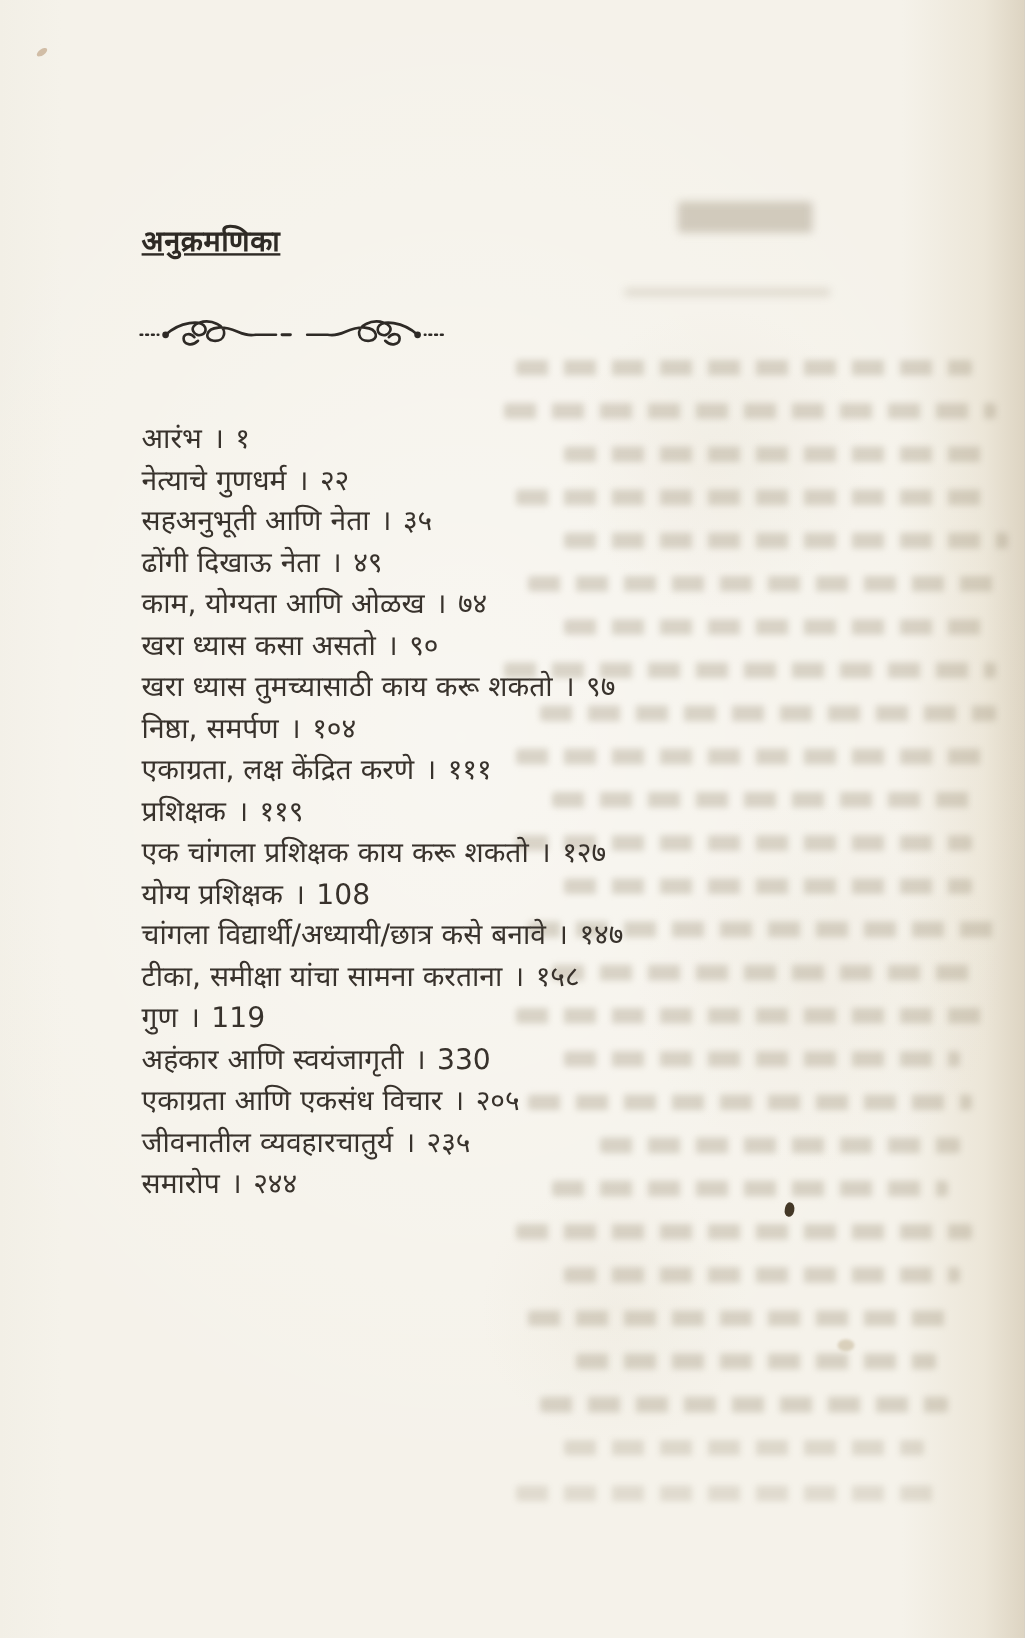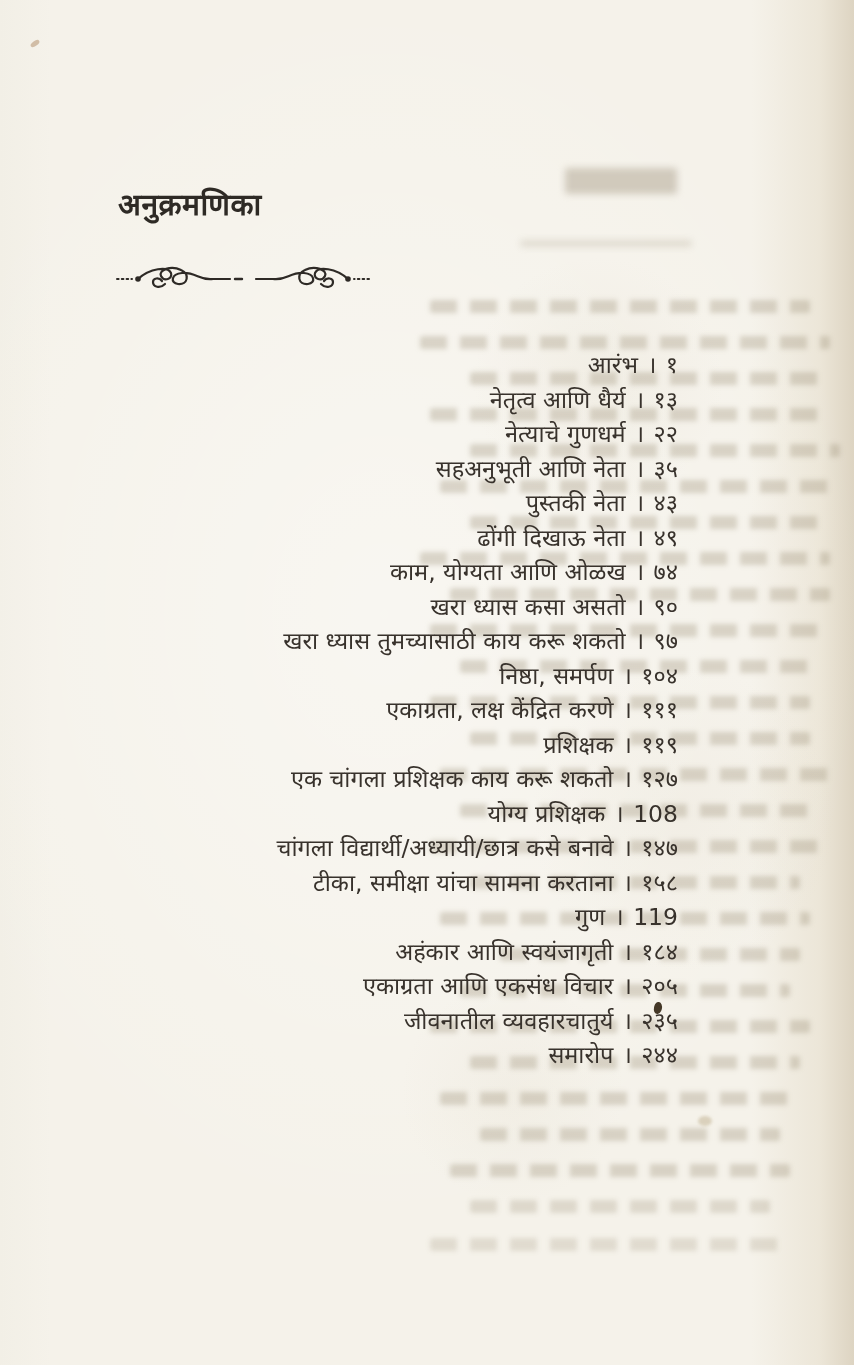--- a/index.html
+++ b/index.html
@@ -19,34 +19,34 @@
   .page::before{
     content:"";position:absolute;inset:0;pointer-events:none;
     background:
       radial-gradient(circle 180px at 70% 28%, rgba(205,193,168,0.12), transparent 70%),
       radial-gradient(circle 220px at 80% 60%, rgba(205,193,168,0.10), transparent 70%),
       radial-gradient(circle 160px at 60% 80%, rgba(205,193,168,0.10), transparent 70%);
   }
 
   .title{
     position:absolute;left:118px;top:188px;
-    font-size:30px;font-weight:700;color:#2e2a25;
-    letter-spacing:0.5px;margin:0;line-height:1.1;
+    font-size:24px;font-weight:700;color:#2e2a25;
+    letter-spacing:0.5px;margin:0;line-height:1.1;text-decoration:underline;
   }
 
   .divider{
     position:absolute;left:116px;top:263px;width:254px;height:32px;
   }
 
   .toc{
     position:absolute;left:118px;top:348px;width:560px;
     list-style:none;margin:0;padding:0;
     font-size:23.5px;line-height:34.5px;color:#38322c;
   }
-  .toc li{white-space:nowrap;text-align:right;}
+  .toc li{white-space:nowrap;}
   .toc .sep{padding:0 2px;}
 
   
   .ghost-line{
     position:absolute;height:13px;border-radius:3px;
     background:repeating-linear-gradient(90deg,
       rgba(158,146,122,0.34) 0px, rgba(158,146,122,0.34) 27px,
       rgba(158,146,122,0) 27px, rgba(158,146,122,0) 40px);
     filter:blur(2.6px);
     pointer-events:none;
@@ -117,27 +117,25 @@
       </g>
       <use href="#half" transform="translate(254,0) scale(-1,1)"></use>
       <line x1="119" y1="16" x2="126" y2="16" stroke-width="2.4"></line>
     </g>
   </svg>
 
   <ul class="toc">
     <li><span>आरंभ</span><span class="sep"> । </span><span>१</span></li>
 
 
-    <li><span>नेतृत्व आणि धैर्य</span><span class="sep"> । </span><span>१३</span></li>
 
     <li><span>नेत्याचे गुणधर्म</span><span class="sep"> । </span><span>२२</span></li>
 
     <li><span>सहअनुभूती आणि नेता</span><span class="sep"> । </span><span>३५</span></li>
 
-    <li><span>पुस्तकी नेता</span><span class="sep"> । </span><span>४३</span></li>
 
     <li><span>ढोंगी दिखाऊ नेता</span><span class="sep"> । </span><span>४९</span></li>
 
 
     <li><span>काम, योग्यता आणि ओळख</span><span class="sep"> । </span><span>७४</span></li>
 
     <li><span>खरा ध्यास कसा असतो</span><span class="sep"> । </span><span>९०</span></li>
 
     <li><span>खरा ध्यास तुमच्यासाठी काय करू शकतो</span><span class="sep"> । </span><span>९७</span></li>
 
@@ -151,21 +149,21 @@
 
     <li><span>योग्य प्रशिक्षक</span><span class="sep"> । </span><span>108</span></li>
 
 
     <li><span>चांगला विद्यार्थी/अध्यायी/छात्र कसे बनावे</span><span class="sep"> । </span><span>१४७</span></li>
 
     <li><span>टीका, समीक्षा यांचा सामना करताना</span><span class="sep"> । </span><span>१५८</span></li>
 
     <li><span>गुण</span><span class="sep"> । </span><span>119</span></li>
 
-    <li><span>अहंकार आणि स्वयंजागृती</span><span class="sep"> । </span><span>१८४</span></li>
+    <li><span>अहंकार आणि स्वयंजागृती</span><span class="sep"> । </span><span>330</span></li>
 
     <li><span>एकाग्रता आणि एकसंध विचार</span><span class="sep"> । </span><span>२०५</span></li>
 
 
     <li><span>जीवनातील व्यवहारचातुर्य</span><span class="sep"> । </span><span>२३५</span></li>
 
     <li><span>समारोप</span><span class="sep"> । </span><span>२४४</span></li>
   </ul>
 
 </div>

